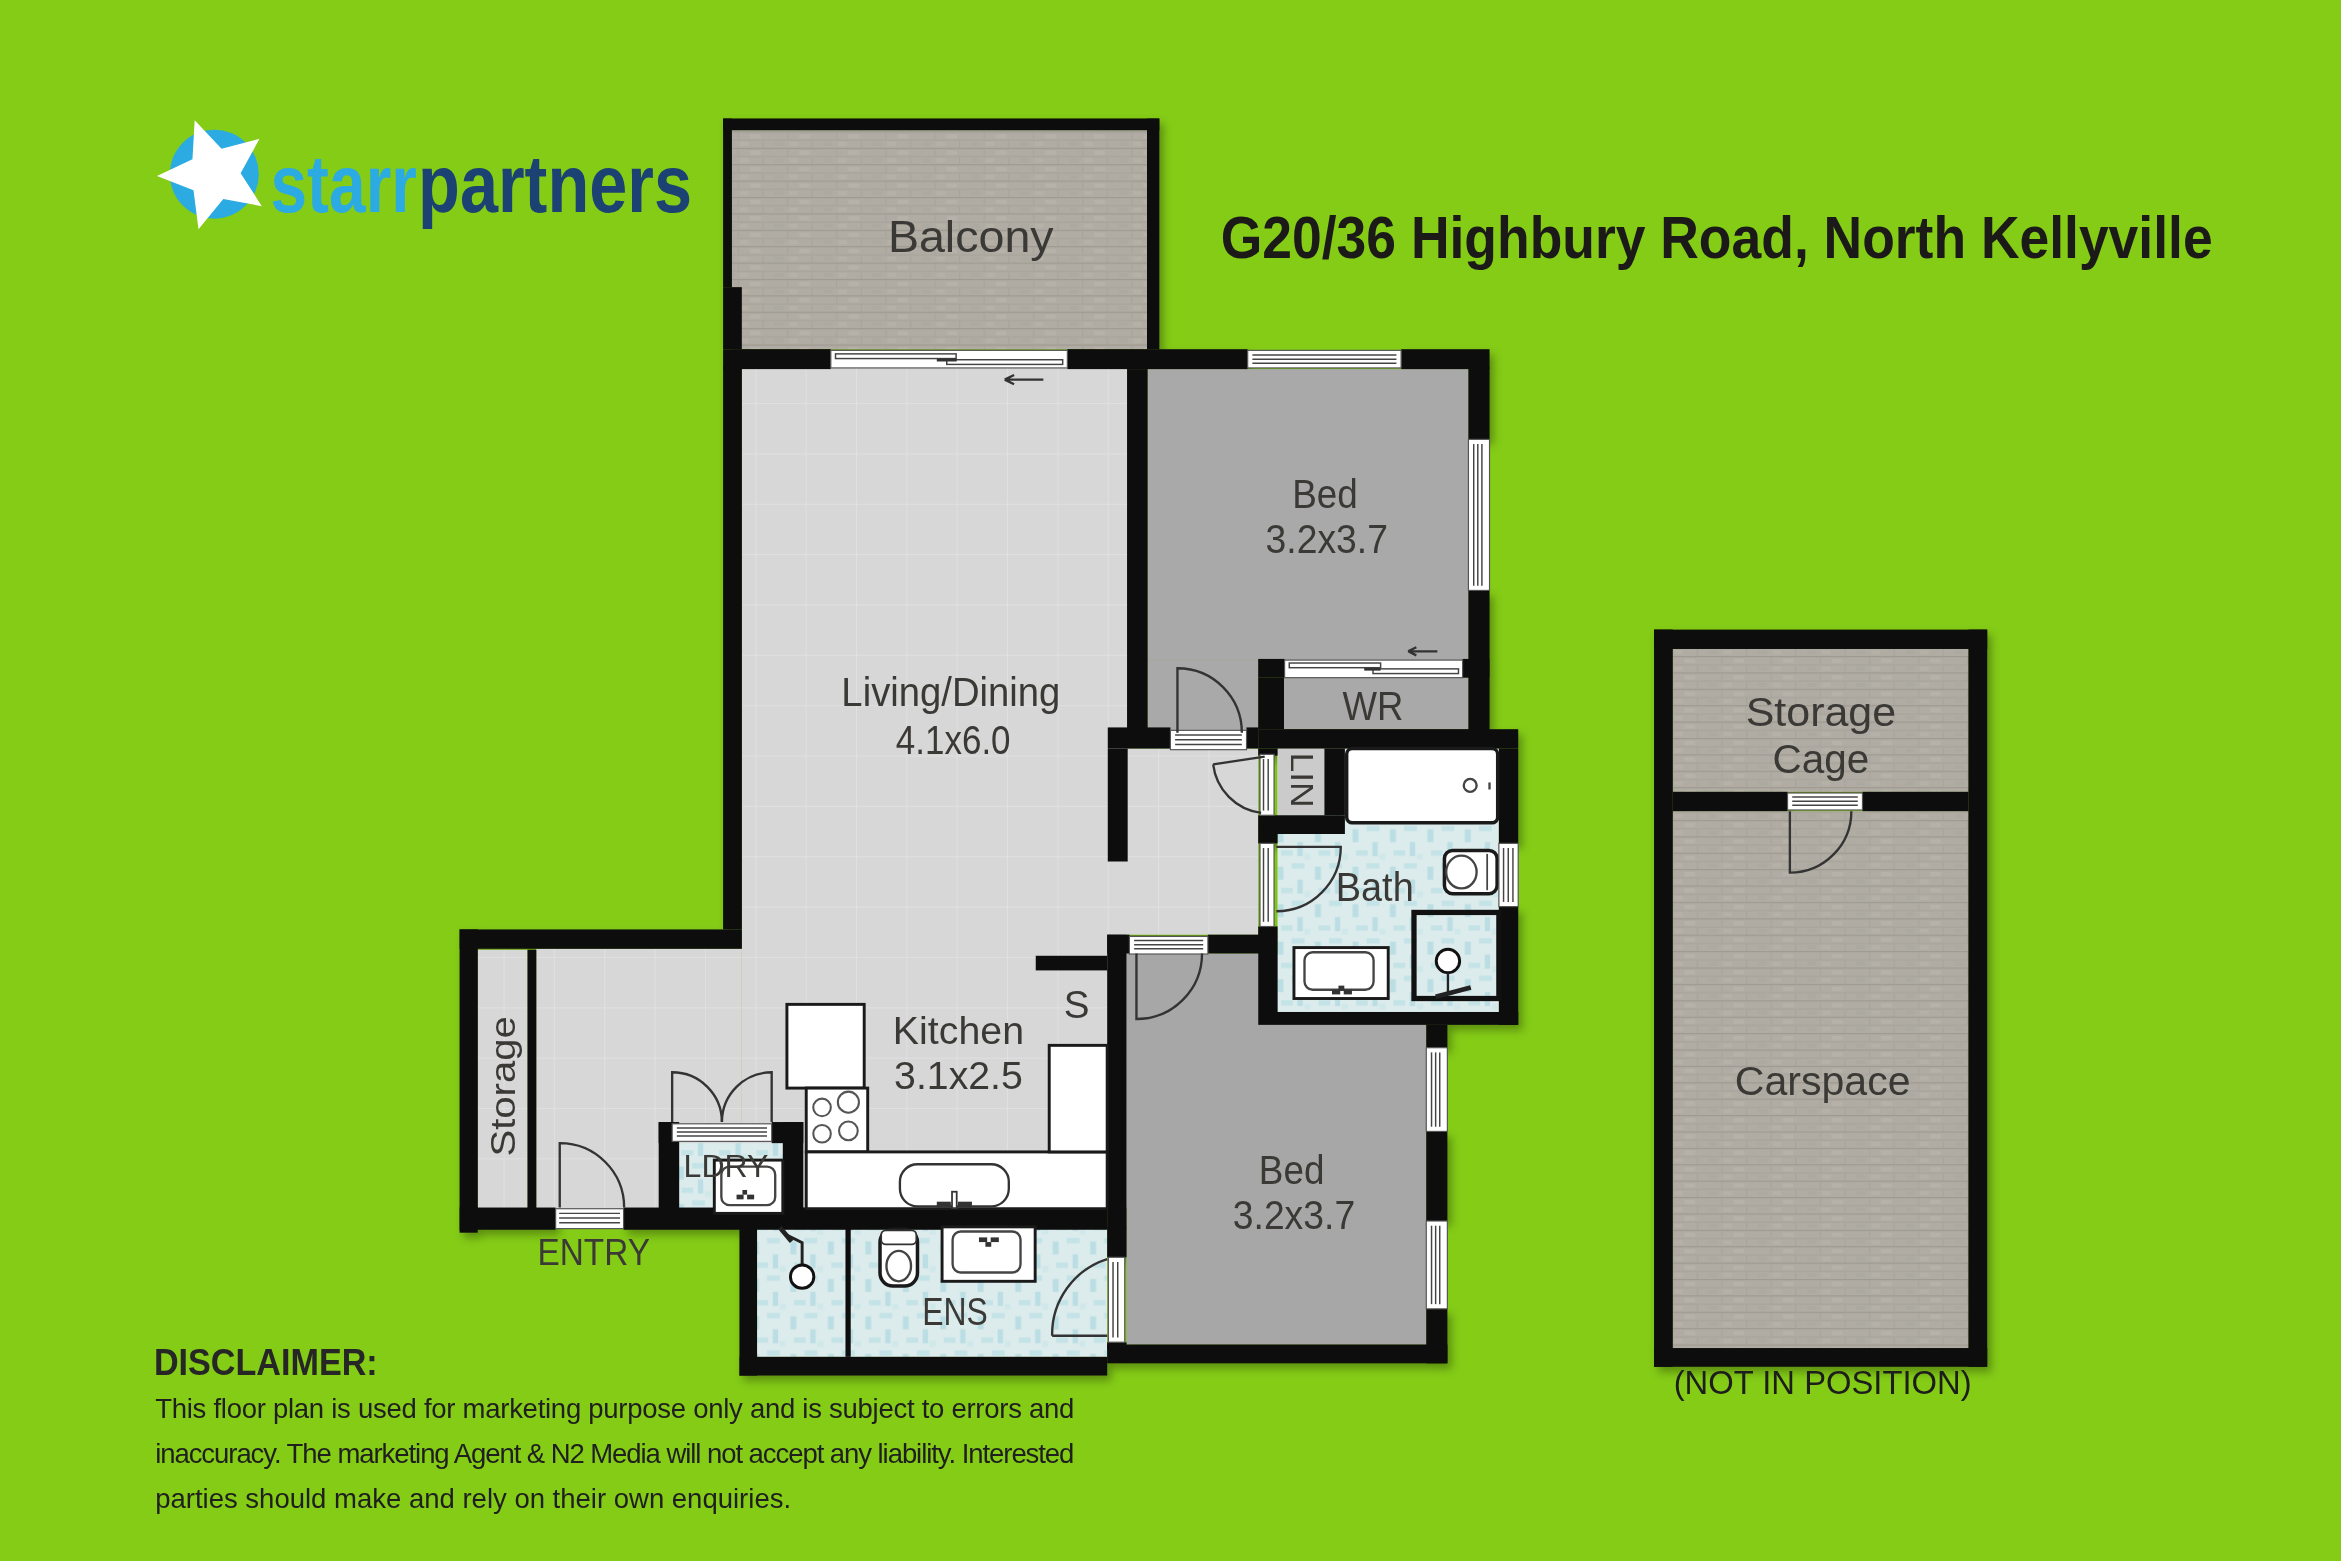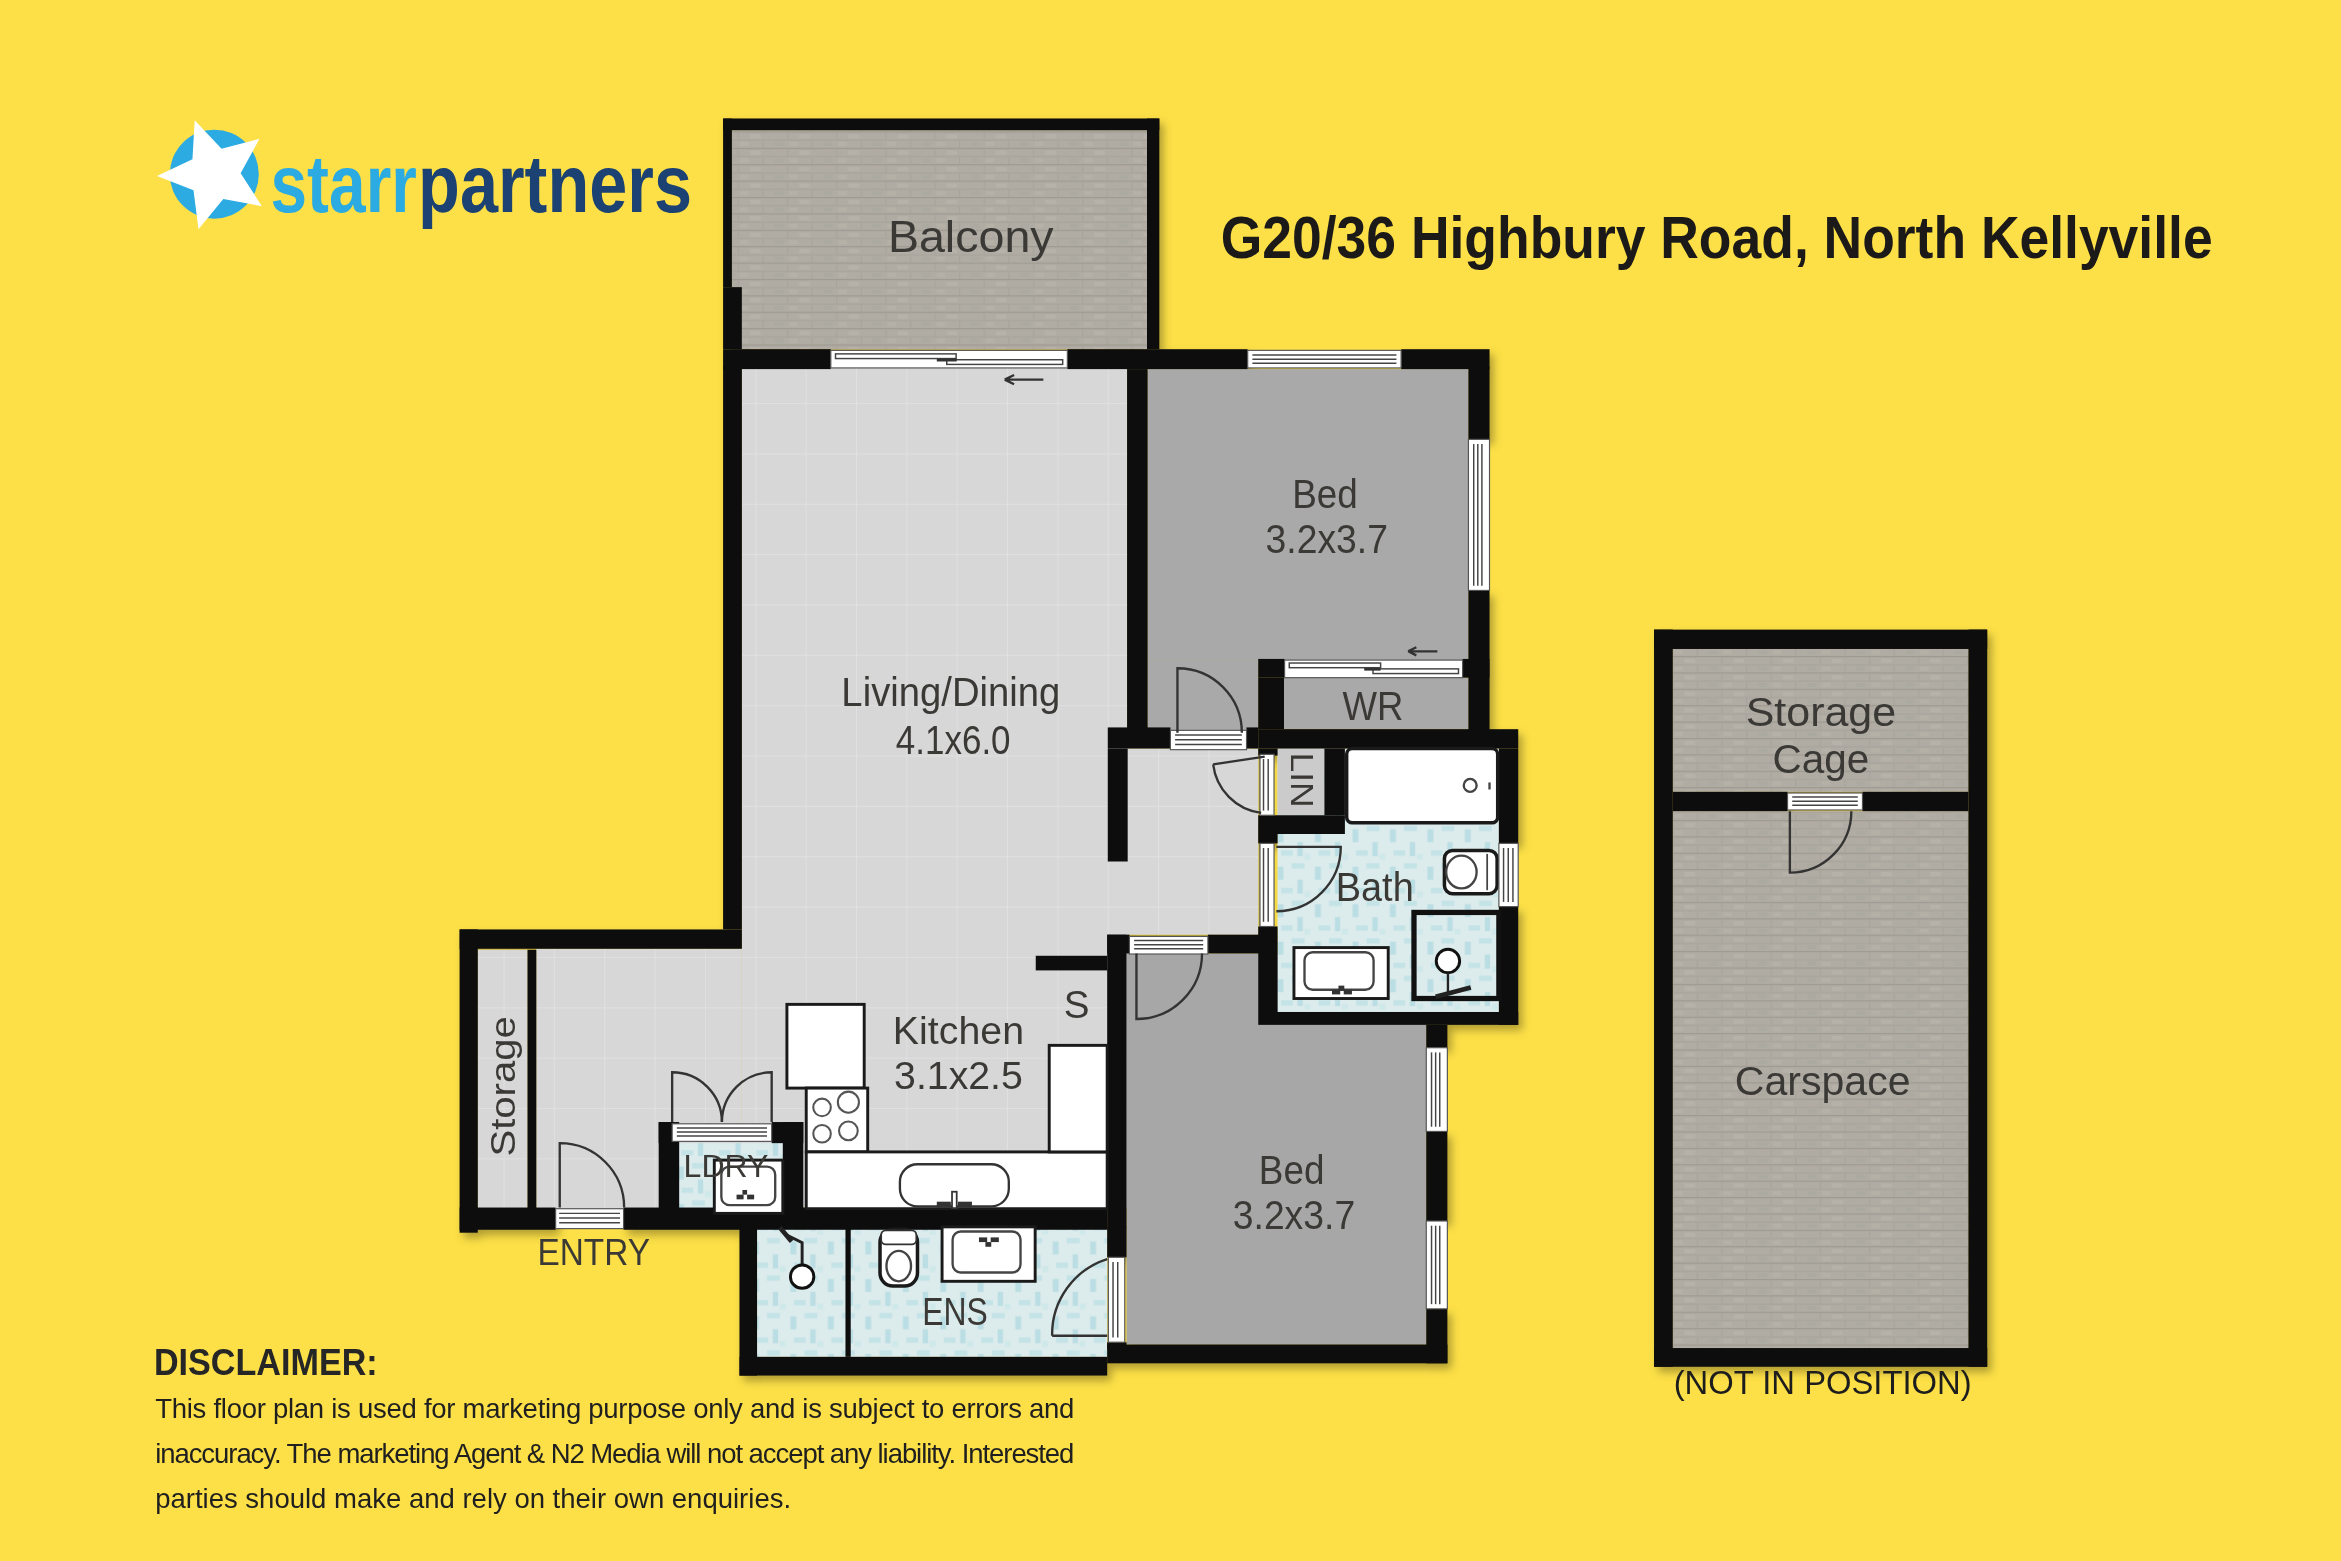--- a/index.html
+++ b/index.html
@@ -1,16 +1,16 @@
 <!DOCTYPE html>
 <html style="font-size:9.4px"><head>
 <meta charset="utf-8">
 <style>
 html,body{margin:0;padding:0;background:#fff;}
-#page{position:relative;width:2342px;height:1562px;background:#fde047;overflow:hidden;}
+#page{position:relative;width:2342px;height:1562px;background:#84cc16;overflow:hidden;}
 svg{display:block;}
 text{font-family:"Liberation Sans", sans-serif;}
 .lbl{fill:#3b3936;}
 </style>
 </head>
 <body>
 <div id="page">
 <svg width="2342" height="1562" viewBox="0 0 4000 2667">
 <defs>
 <pattern id="pbrick" width="84" height="28" patternUnits="userSpaceOnUse">

